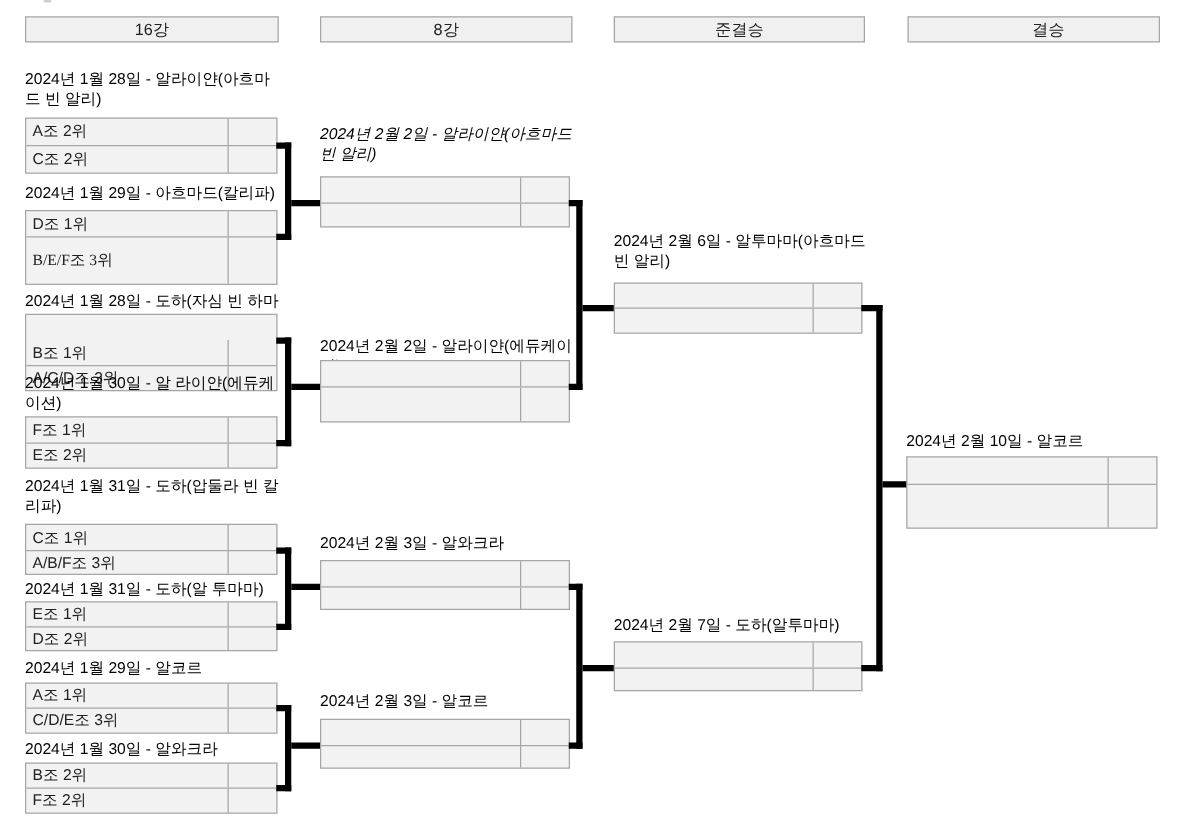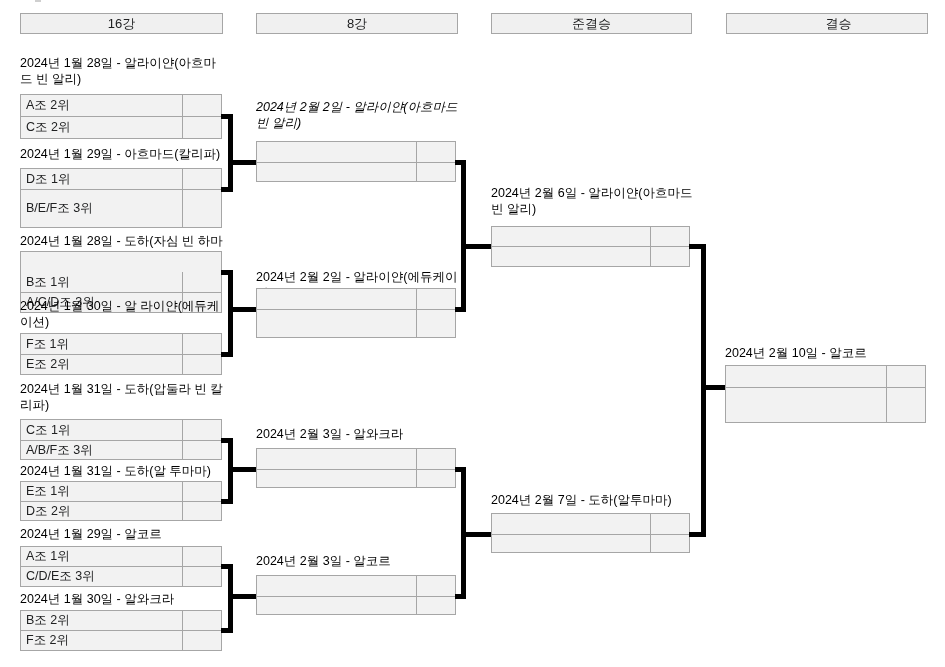--- a/index.html
+++ b/index.html
@@ -40,21 +40,21 @@
       <div class="tscore"></div>
     </div>
   </div>
 
   <div class="mlabel" style="left:20px;top:146px;width:206px;">2024년 1월 29일 - 아흐마드(칼리파)</div>
   <div class="match" style="left:20px;top:168px;width:200px;">
     <div class="trow" style="height:20px;">
       <div class="tname">D조 1위</div>
       <div class="tscore"></div>
     </div>
-    <div class="trow r2" style="height:37px;">
+    <div class="trow r2" style="height:37px;font-family:Liberation Serif, serif;">
       <div class="tname">B/E/F조 3위</div>
       <div class="tscore"></div>
     </div>
   </div>
 
   <div class="mlabel" style="left:20px;top:233px;width:206px;">2024년 1월 28일 - 도하(자심 빈 하마드)</div>
   <div class="match" style="left:20px;top:251px;width:200px;">
     <div class="trow" style="height:20px;margin-top:20px;">
       <div class="tname">B조 1위</div>
       <div class="tscore"></div>
@@ -166,21 +166,21 @@
     <div class="trow" style="height:20px;">
       <div class="tname"></div>
       <div class="tscore"></div>
     </div>
     <div class="trow r2" style="height:17px;">
       <div class="tname"></div>
       <div class="tscore"></div>
     </div>
   </div>
 
-  <div class="mlabel" style="left:491px;top:185px;width:206px;">2024년 2월 6일 - 알라이얀(아흐마드 빈 알리)</div>
+  <div class="mlabel" style="left:491px;top:185px;width:206px;">2024년 2월 6일 - 알투마마(아흐마드 빈 알리)</div>
   <div class="match" style="left:491px;top:226px;width:197px;">
     <div class="trow" style="height:19px;">
       <div class="tname"></div>
       <div class="tscore"></div>
     </div>
     <div class="trow r2" style="height:19px;">
       <div class="tname"></div>
       <div class="tscore"></div>
     </div>
   </div>

